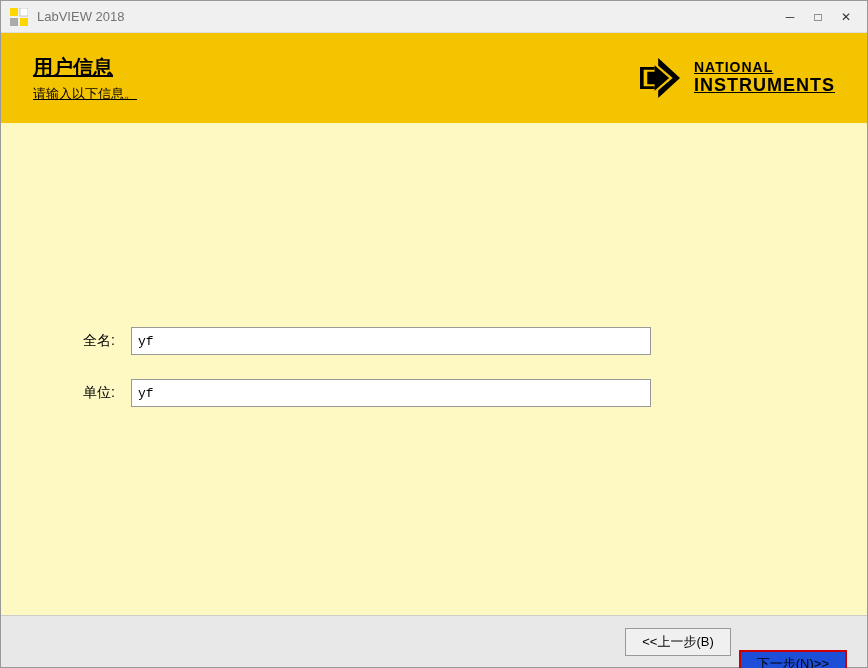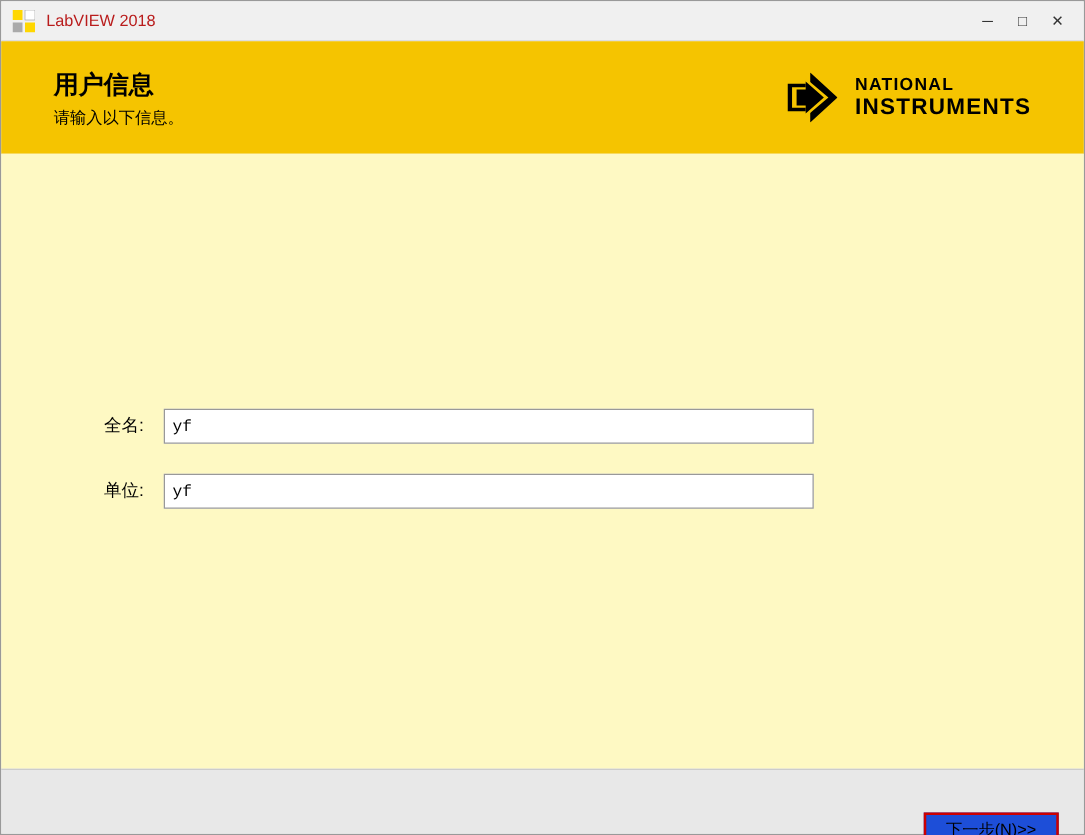--- a/index.html
+++ b/index.html
@@ -51,21 +51,21 @@
       justify-content: center;
     }
 
     .app-icon svg {
       width: 18px;
       height: 18px;
     }
 
     .title-text {
       font-size: 13px;
-      color: #b91c1c;
+      color: #737373;
     }
 
     .title-bar-controls {
       display: flex;
       gap: 2px;
     }
 
     .title-btn {
       width: 26px;
       height: 22px;
@@ -79,22 +79,23 @@
       color: #333;
     }
 
     
     .header-banner {
       background: #F5C400;
       height: 90px;
       display: flex;
       align-items: center;
       justify-content: space-between;
-      padding: 0 42px;
-      flex-shrink: 0;
+      padding: 0 32px;
+      flex-shrink: 0;
+      text-decoration: underline;
     }
 
     .header-text {
       display: flex;
       flex-direction: column;
     }
 
     .header-title {
       font-size: 20px;
       font-weight: bold;
@@ -272,16 +273,17 @@
 
       <div class="form-row">
         <label class="form-label">单位:</label>
         <input class="form-input" type="text" value="yf" style="">
       </div>
 
     </div>
   </div>
 
   <div class="footer">
+    <button class="btn">&lt;&lt;上一步(B)</button>
     <button class="btn btn-next">下一步(N)&gt;&gt;</button>
   </div>
 
 </div>
 
 </body></html>

